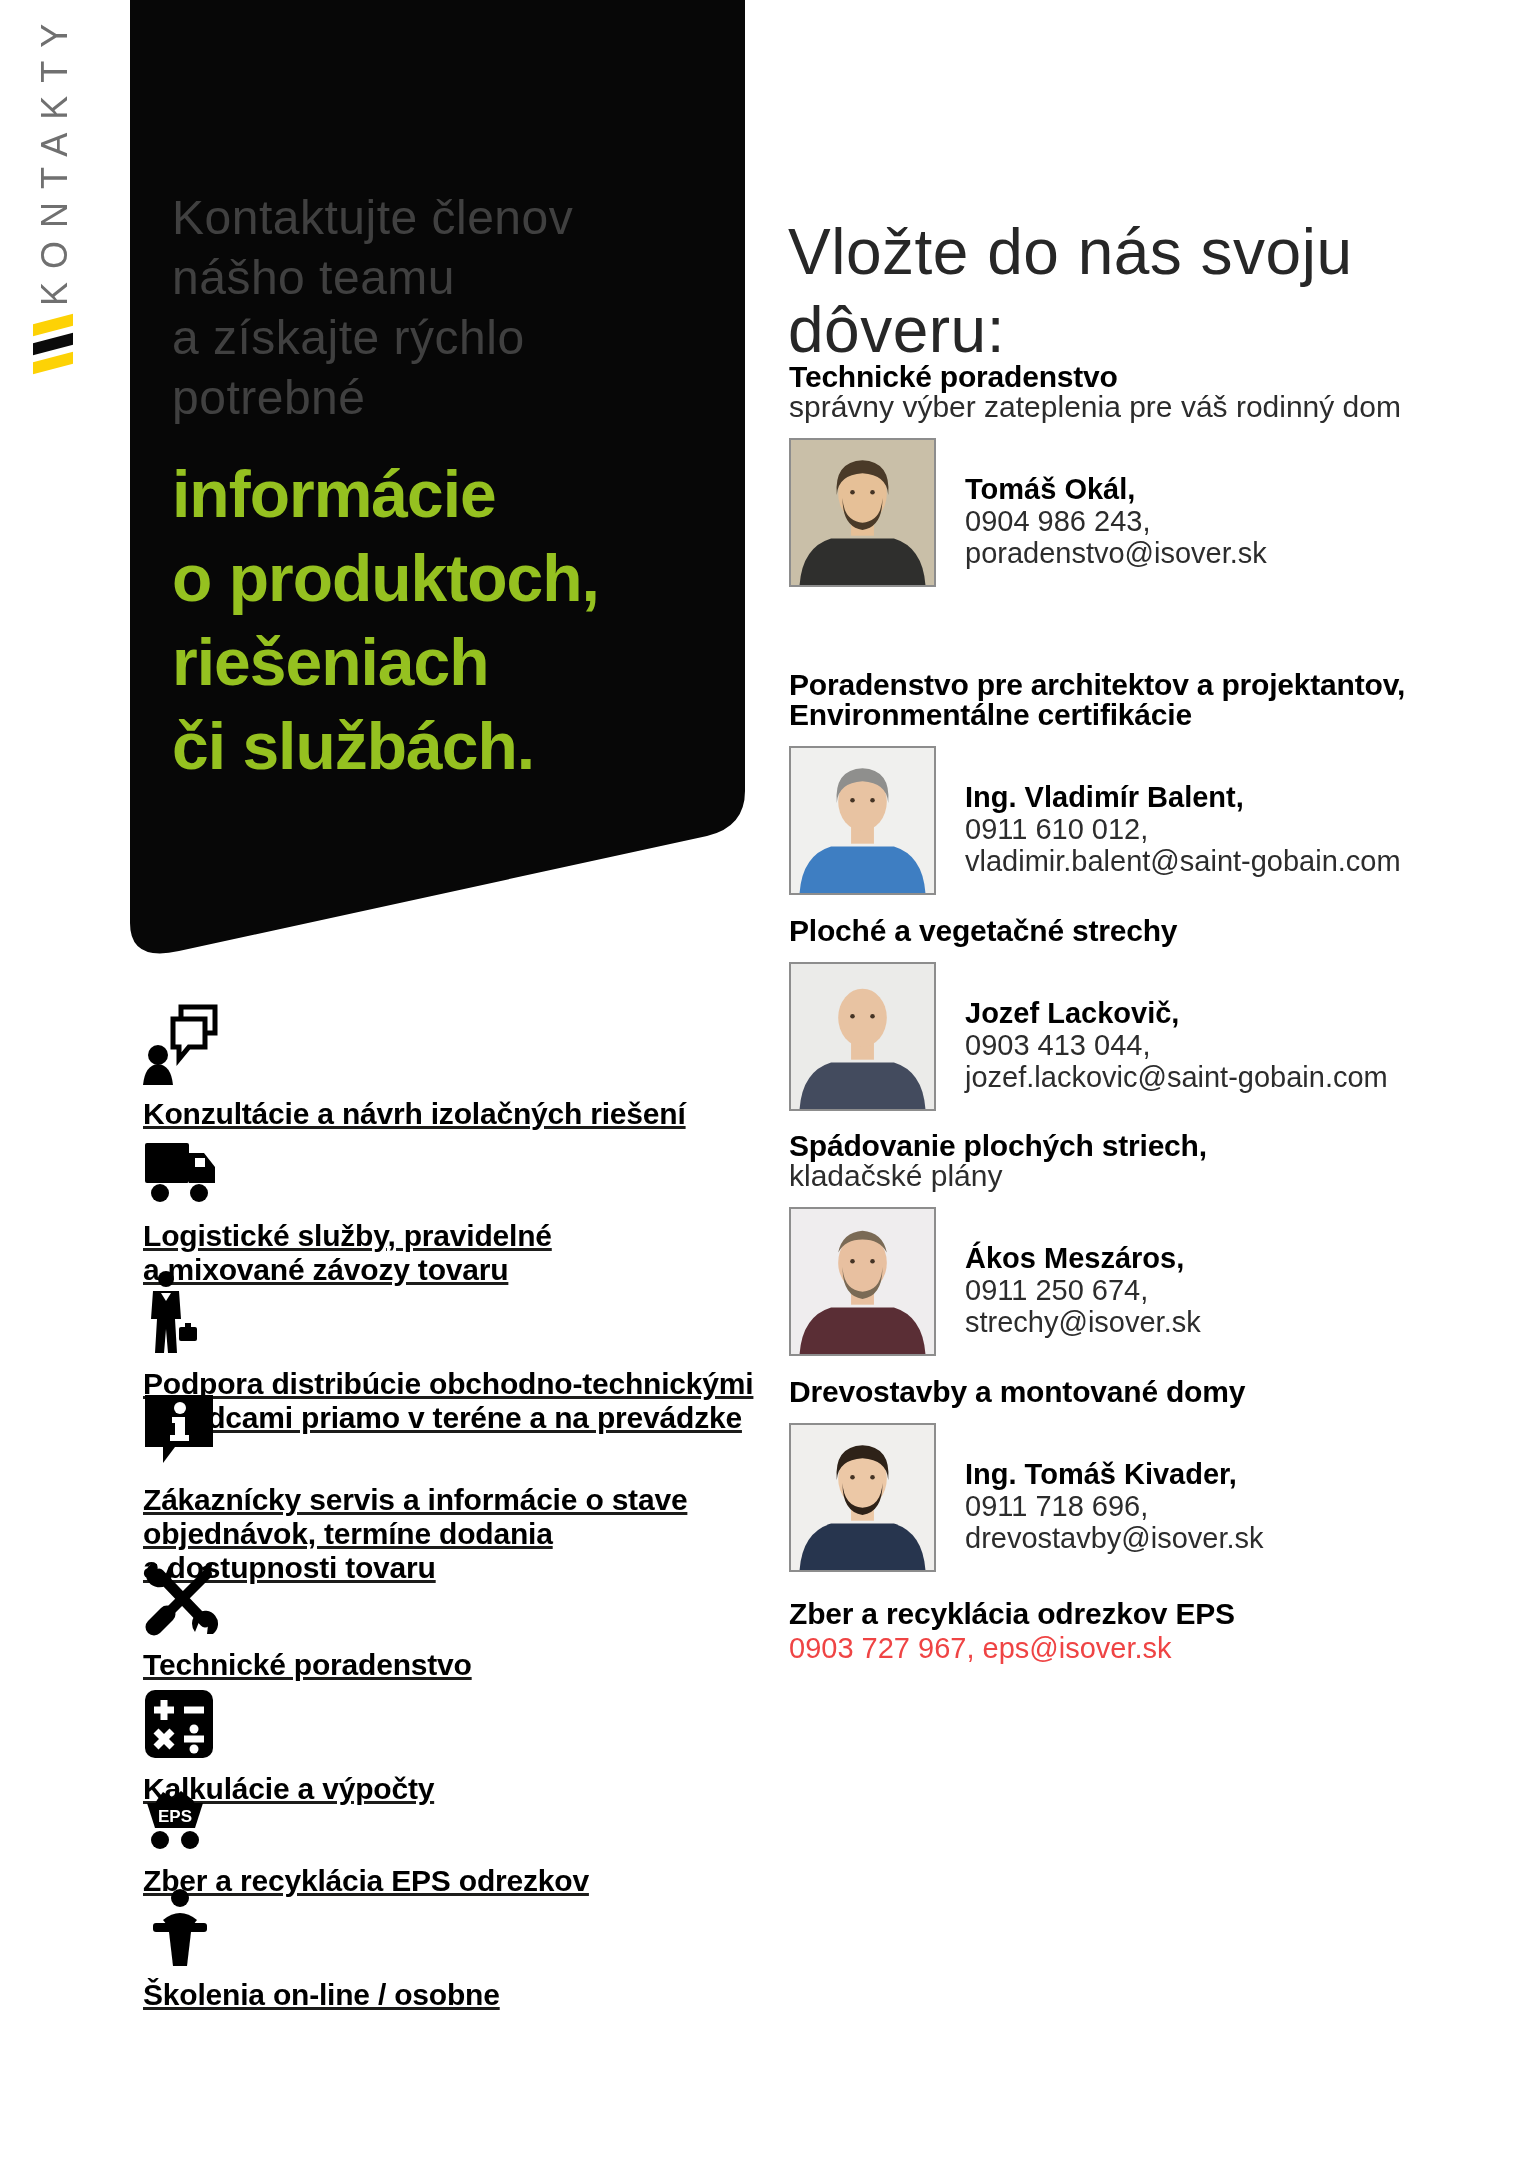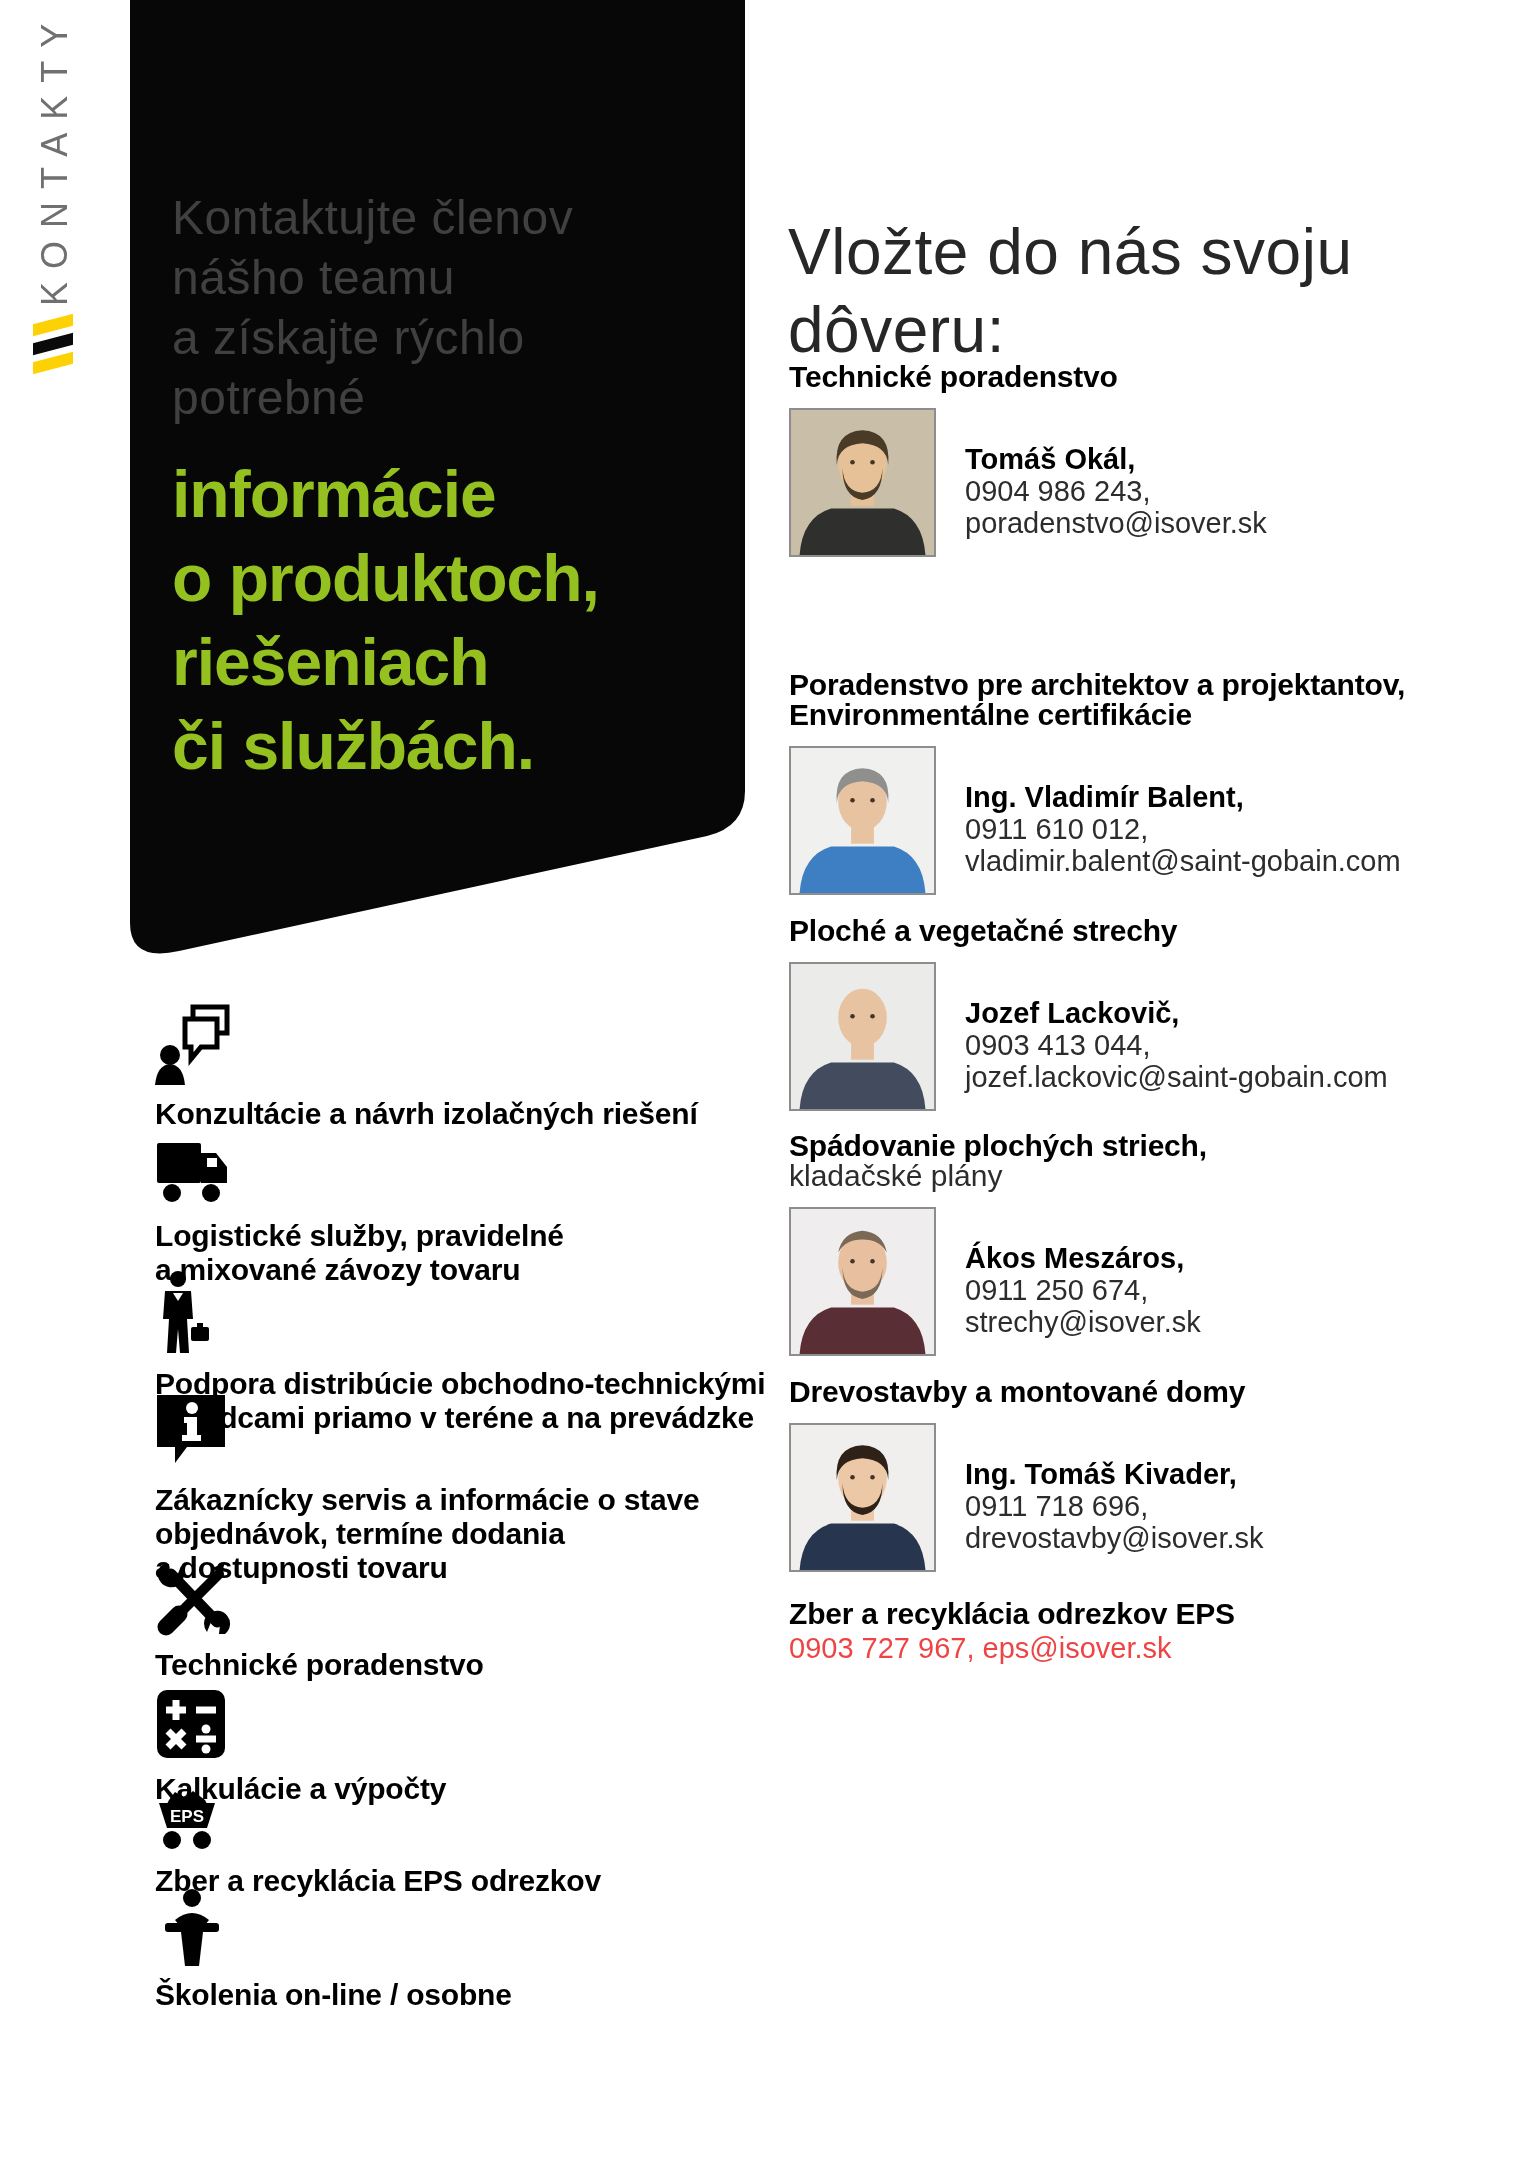--- a/index.html
+++ b/index.html
@@ -18,21 +18,21 @@
 
   
   .hero{position:absolute;left:130px;top:0;width:615px;height:962px;}
   .hero-shape{position:absolute;left:0;top:0;}
   .hero-shape path{fill:#070707;}
   .hero-text{position:absolute;left:42px;top:188px;width:540px;}
   .hero-intro{color:#404040;font-size:48px;line-height:60px;font-weight:300;letter-spacing:.5px;white-space:pre-line;}
   .hero-highlight{margin-top:24px;font-size:66px;line-height:84px;font-weight:700;letter-spacing:-1px;white-space:pre-line;}
 
   
-  .service{position:absolute;left:155px;width:640px;}
+  .service{position:absolute;left:143px;width:640px;text-decoration:underline;}
   .svc-icon{display:block;}
   .svc-icon svg{display:block;}
   .svc-label{margin-top:12px;font-size:30px;line-height:34px;font-weight:700;color:#000;white-space:pre-line;letter-spacing:-.2px;}
 
   
   .contacts-title{position:absolute;left:788px;top:213px;font-size:64px;line-height:78px;font-weight:300;color:#272727;white-space:pre-line;letter-spacing:.5px;}
   .sec{position:absolute;left:789px;width:700px;}
   .sec-head{font-size:30px;line-height:30px;font-weight:700;color:#000;white-space:pre-line;letter-spacing:-.2px;}
   .sec-sub{font-size:30px;line-height:30px;font-weight:400;color:#2c2c2c;white-space:pre-line;}
   .person-row{display:flex;margin-top:16px;align-items:center;}
@@ -184,20 +184,21 @@
       </svg>
     </span>
     <div class="svc-label">Školenia on-line / osobne</div>
   </div>
 
   <div class="contacts-title">Vložte do nás svoju
 dôveru:</div>
 
   <div class="sec" style="top:362px">
     <div class="sec-head">Technické poradenstvo</div>
+    <div class="sec-sub">správny výber zateplenia pre váš rodinný dom</div>
     <div class="person-row">
       <div class="photo style-full beard" style="--av-bg: #c9bfa8; --av-skin: #e6c097; --av-hair: #4a3a28; --av-shirt: #2f2f2d;">
         <svg viewBox="0 0 100 100" preserveAspectRatio="none">
           <rect width="100" height="100" fill="var(--av-bg)"></rect>
           <path d="M6 100 Q8 74 28 68 L72 68 Q92 74 94 100 Z" fill="var(--av-shirt)"></path>
           <rect x="42" y="50" width="16" height="16" fill="var(--av-skin)"></rect>
           <ellipse cx="50" cy="37" rx="17" ry="20" fill="var(--av-skin)"></ellipse>
           <path class="hair-full" d="M32 38 Q30 15 50 14 Q70 15 68 38 Q67 24 50 23 Q33 24 32 38 Z" fill="var(--av-hair)"></path>
           <path class="hair-short" d="M33 30 Q36 16 50 15 Q64 16 67 30 Q62 21 50 21 Q38 21 33 30 Z" fill="var(--av-hair)"></path>
           <path class="beard-path" d="M36 40 Q37 56 50 57 Q63 56 64 40 Q64 60 50 62 Q36 60 36 40 Z" fill="var(--av-hair)"></path>

